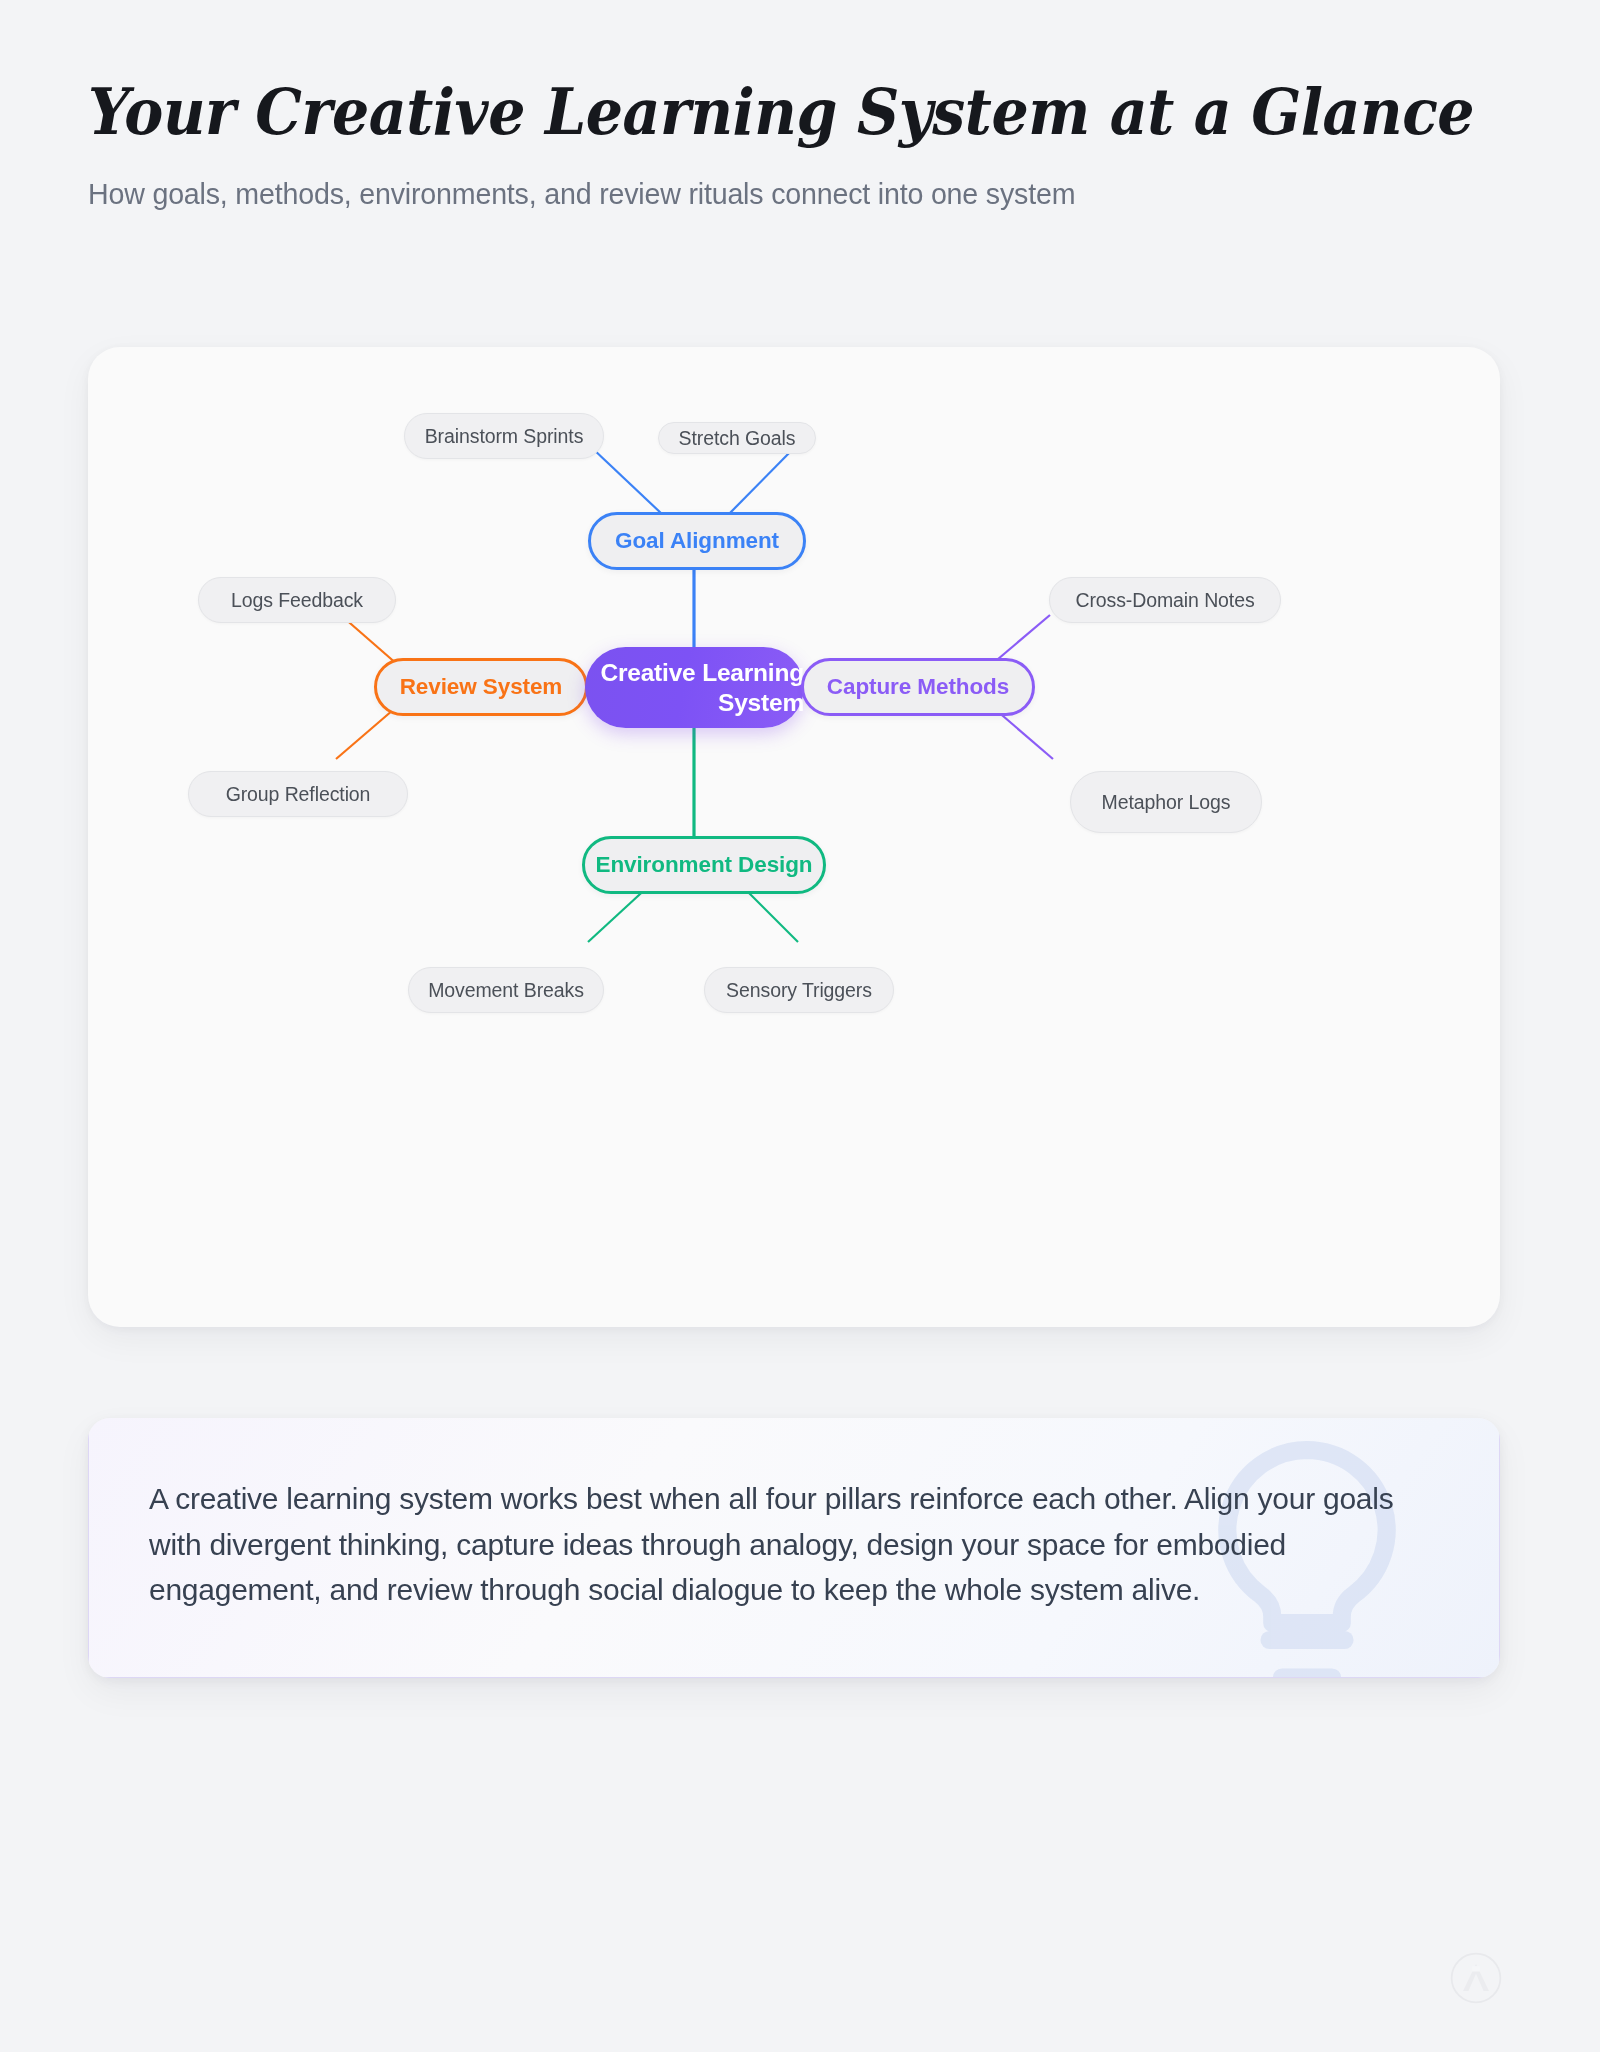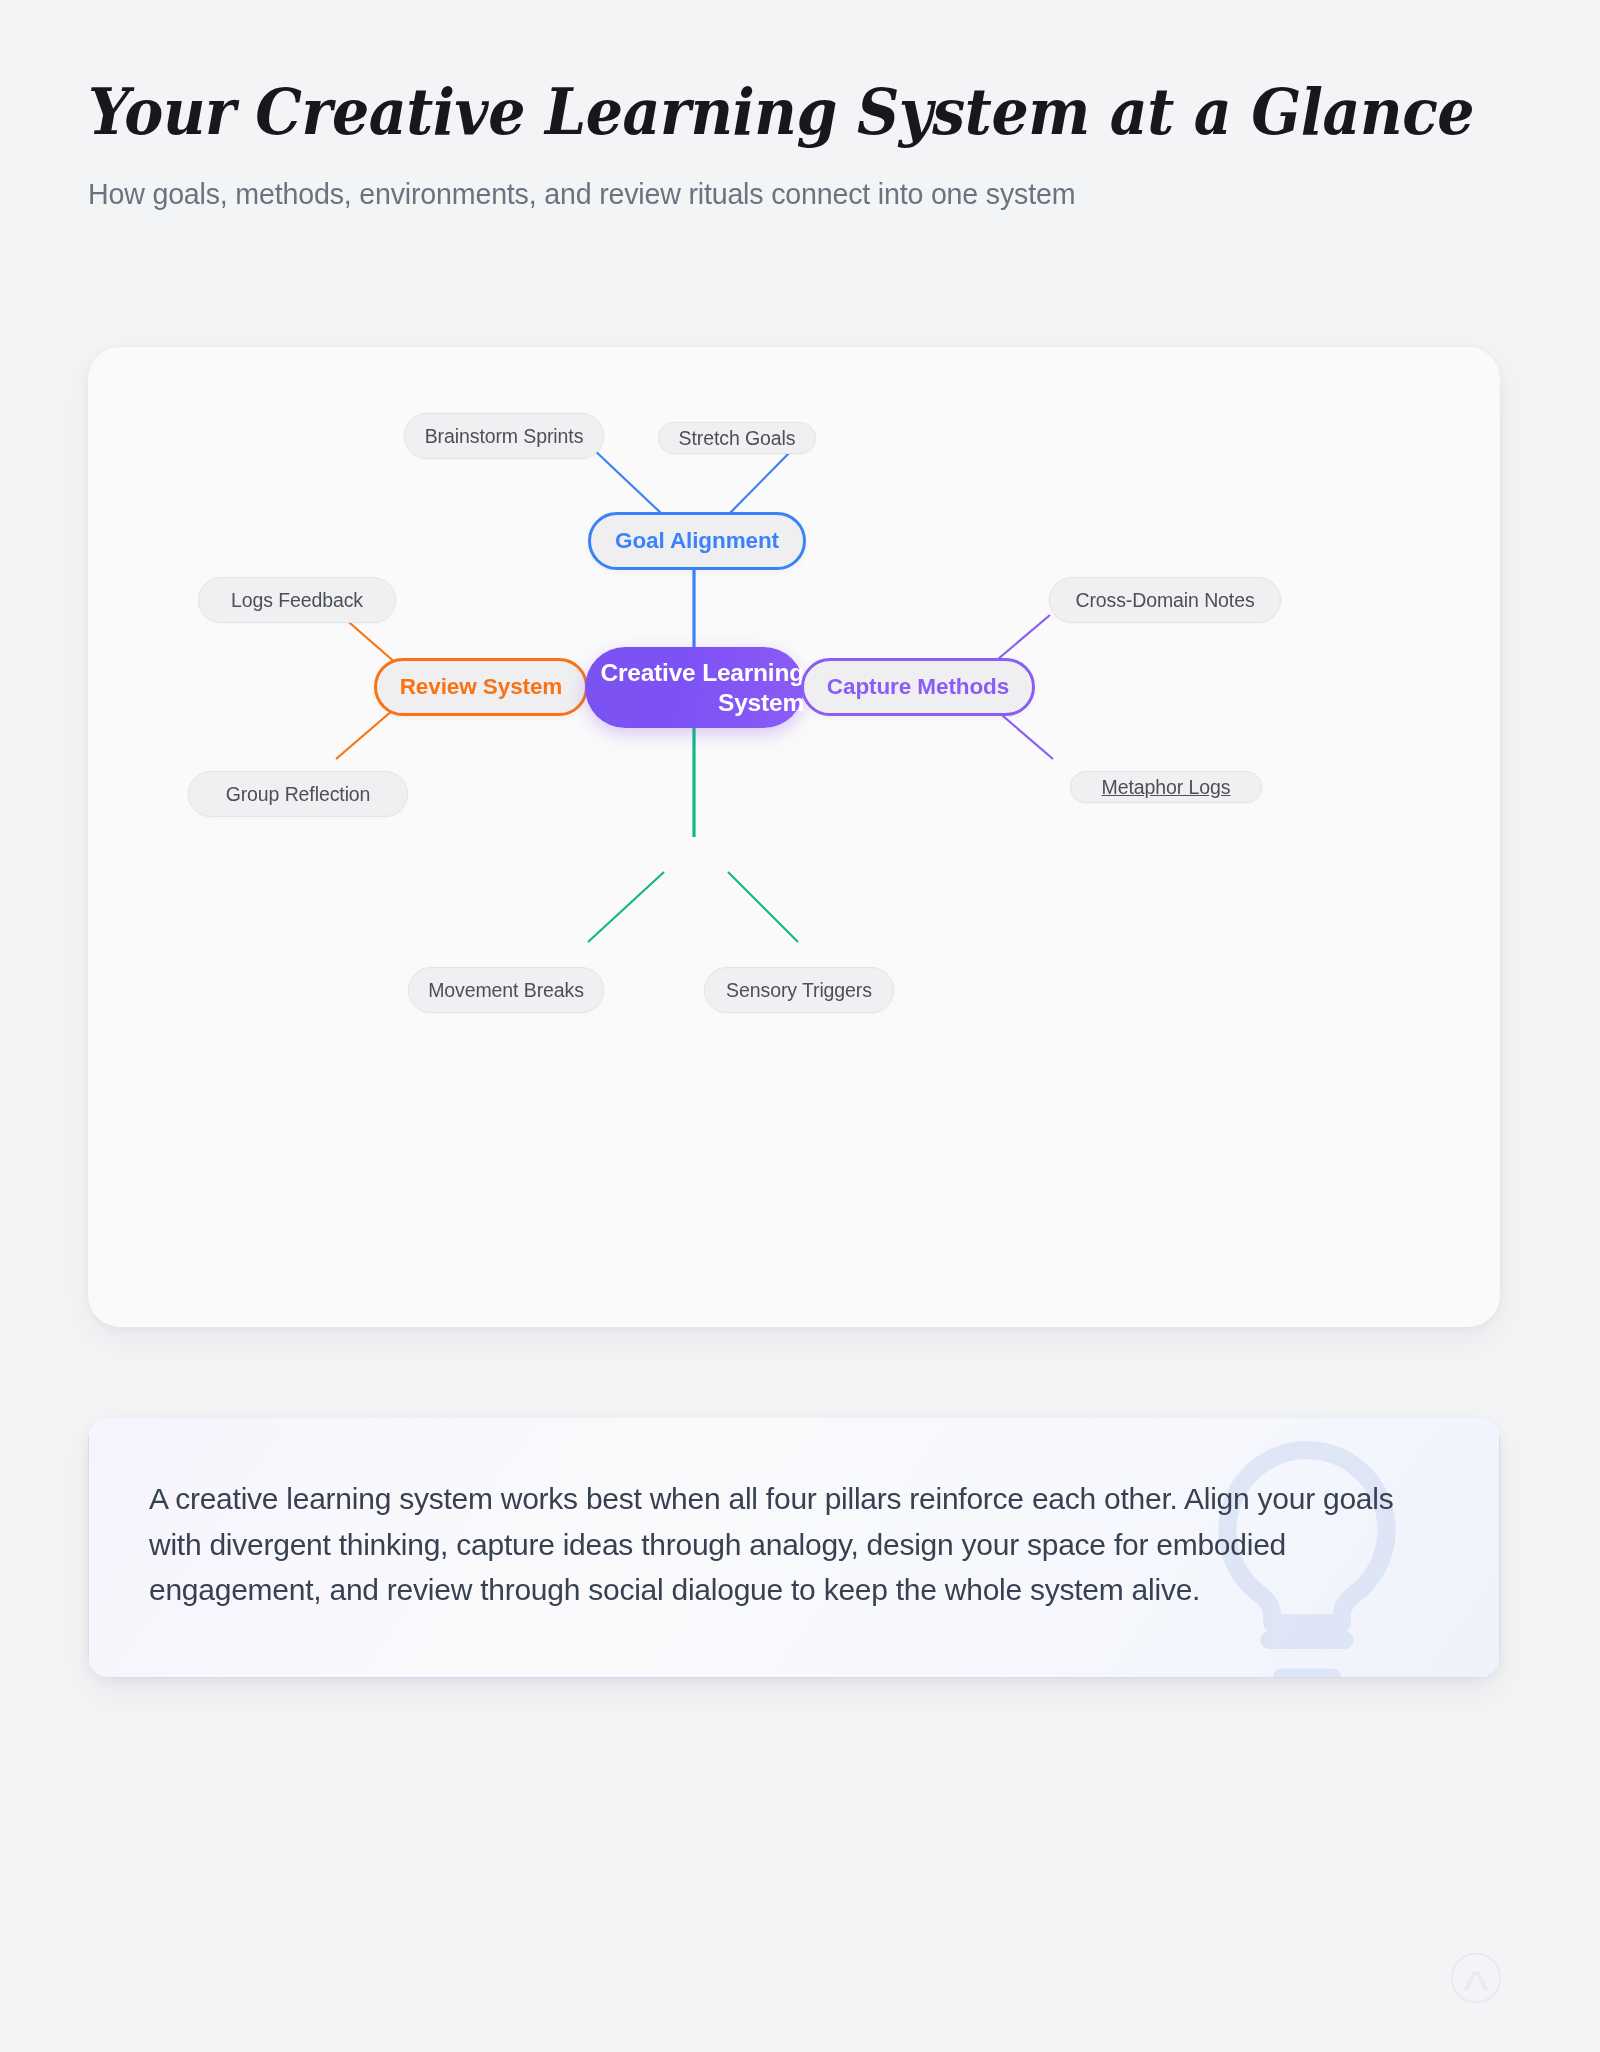--- a/index.html
+++ b/index.html
@@ -241,24 +241,27 @@
       <span>Creative Learning System</span>
     </div>
 
     <div class="node node-branch" style="left:713px; top:311px; width:234px; height:58px; border-color:#8b5cf6; color:#8b5cf6;">
       <span>Capture Methods</span>
     </div>
 
     <div class="node node-leaf" style="left:961px; top:230px; width:232px; height:46px;">
       <span>Cross-Domain Notes</span>
     </div>
-    <div class="node node-leaf" style="left:982px; top:424px; width:192px; height:32px;text-decoration:underline;">
+    <div class="node node-leaf" style="left:982px; top:424px; width:192px; height:62px;">
       <span>Metaphor Logs</span>
     </div>
 
+    <div class="node node-branch" style="left:494px; top:489px; width:244px; height:58px; border-color:#10b981; color:#10b981;">
+      <span>Environment Design</span>
+    </div>
 
     <div class="node node-leaf" style="left:320px; top:620px; width:196px; height:46px;">
       <span>Movement Breaks</span>
     </div>
     <div class="node node-leaf" style="left:616px; top:620px; width:190px; height:46px;">
       <span>Sensory Triggers</span>
     </div>
 
   </div>
 

